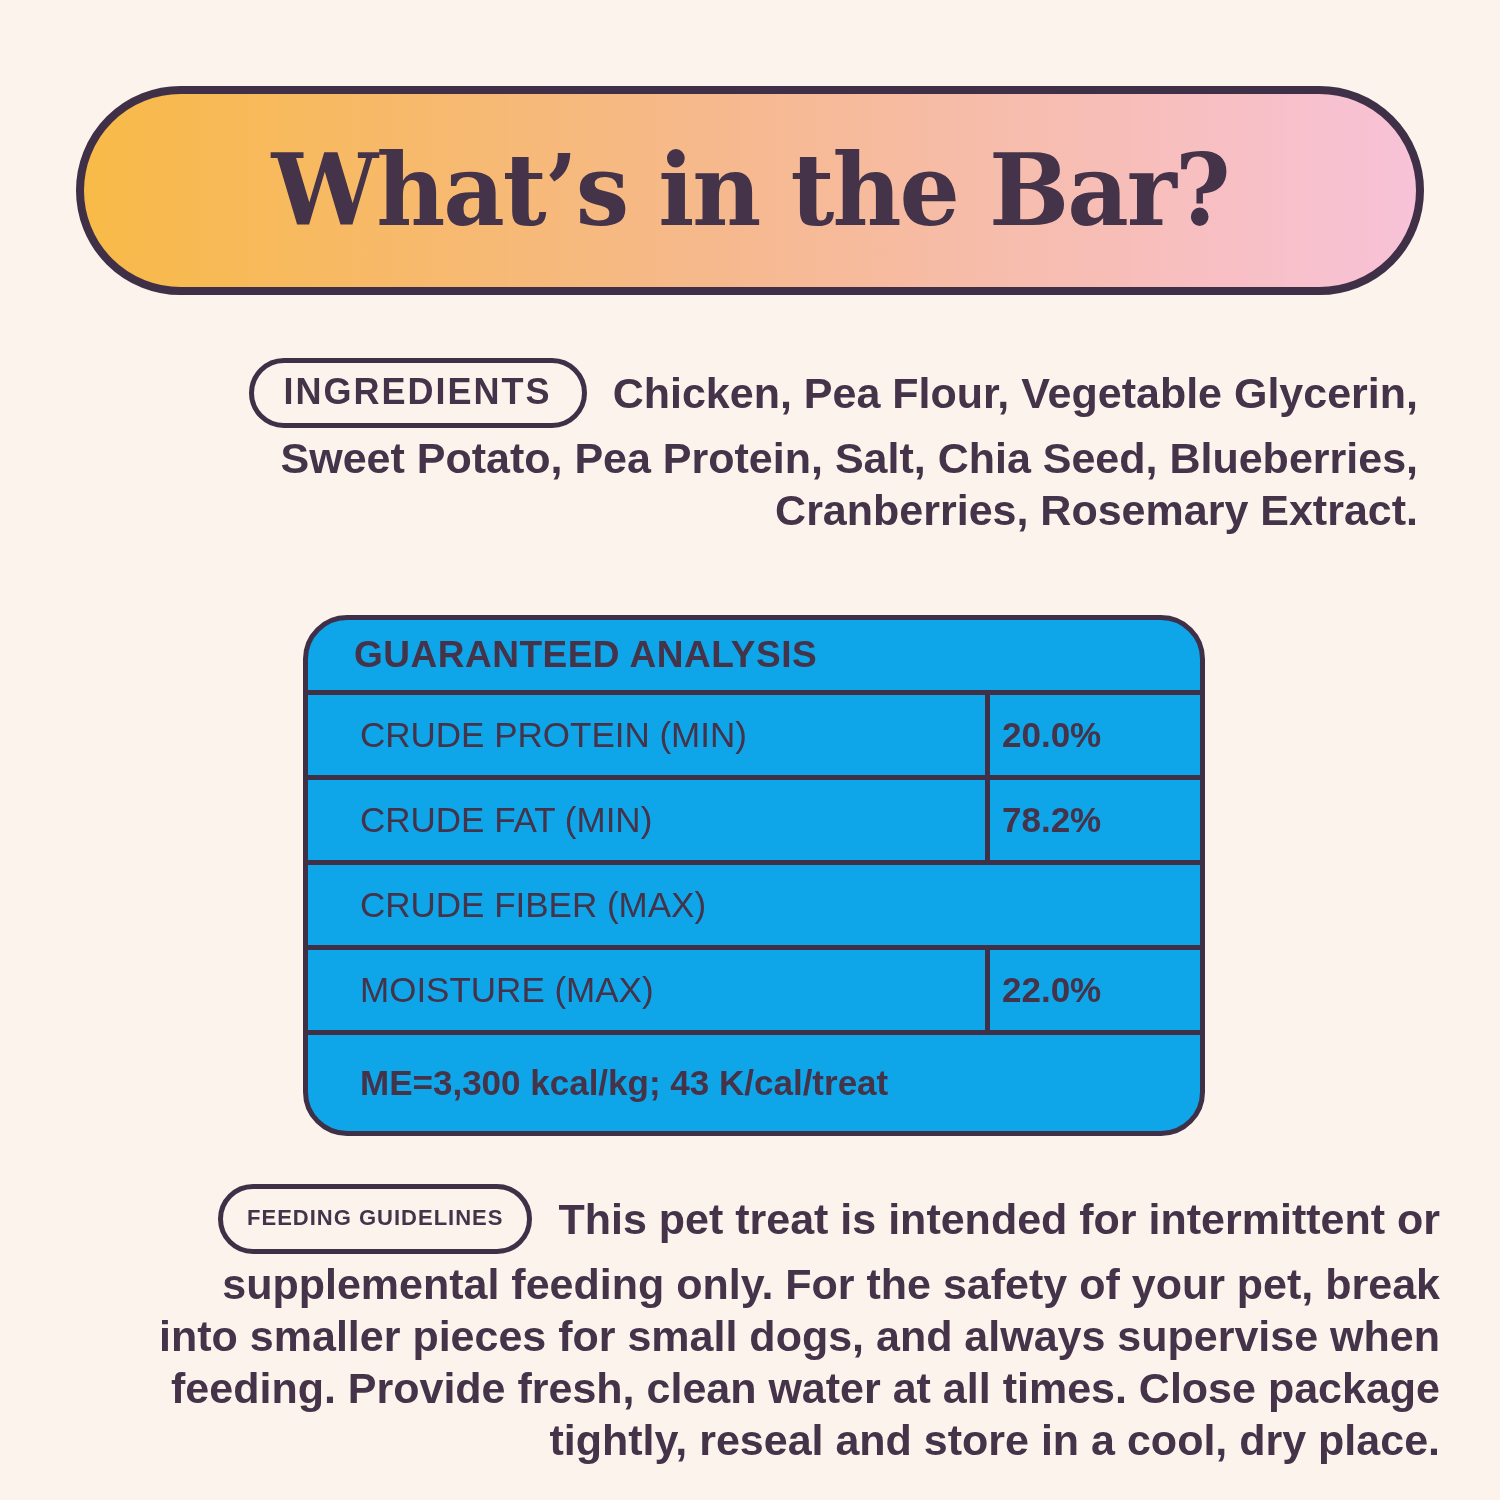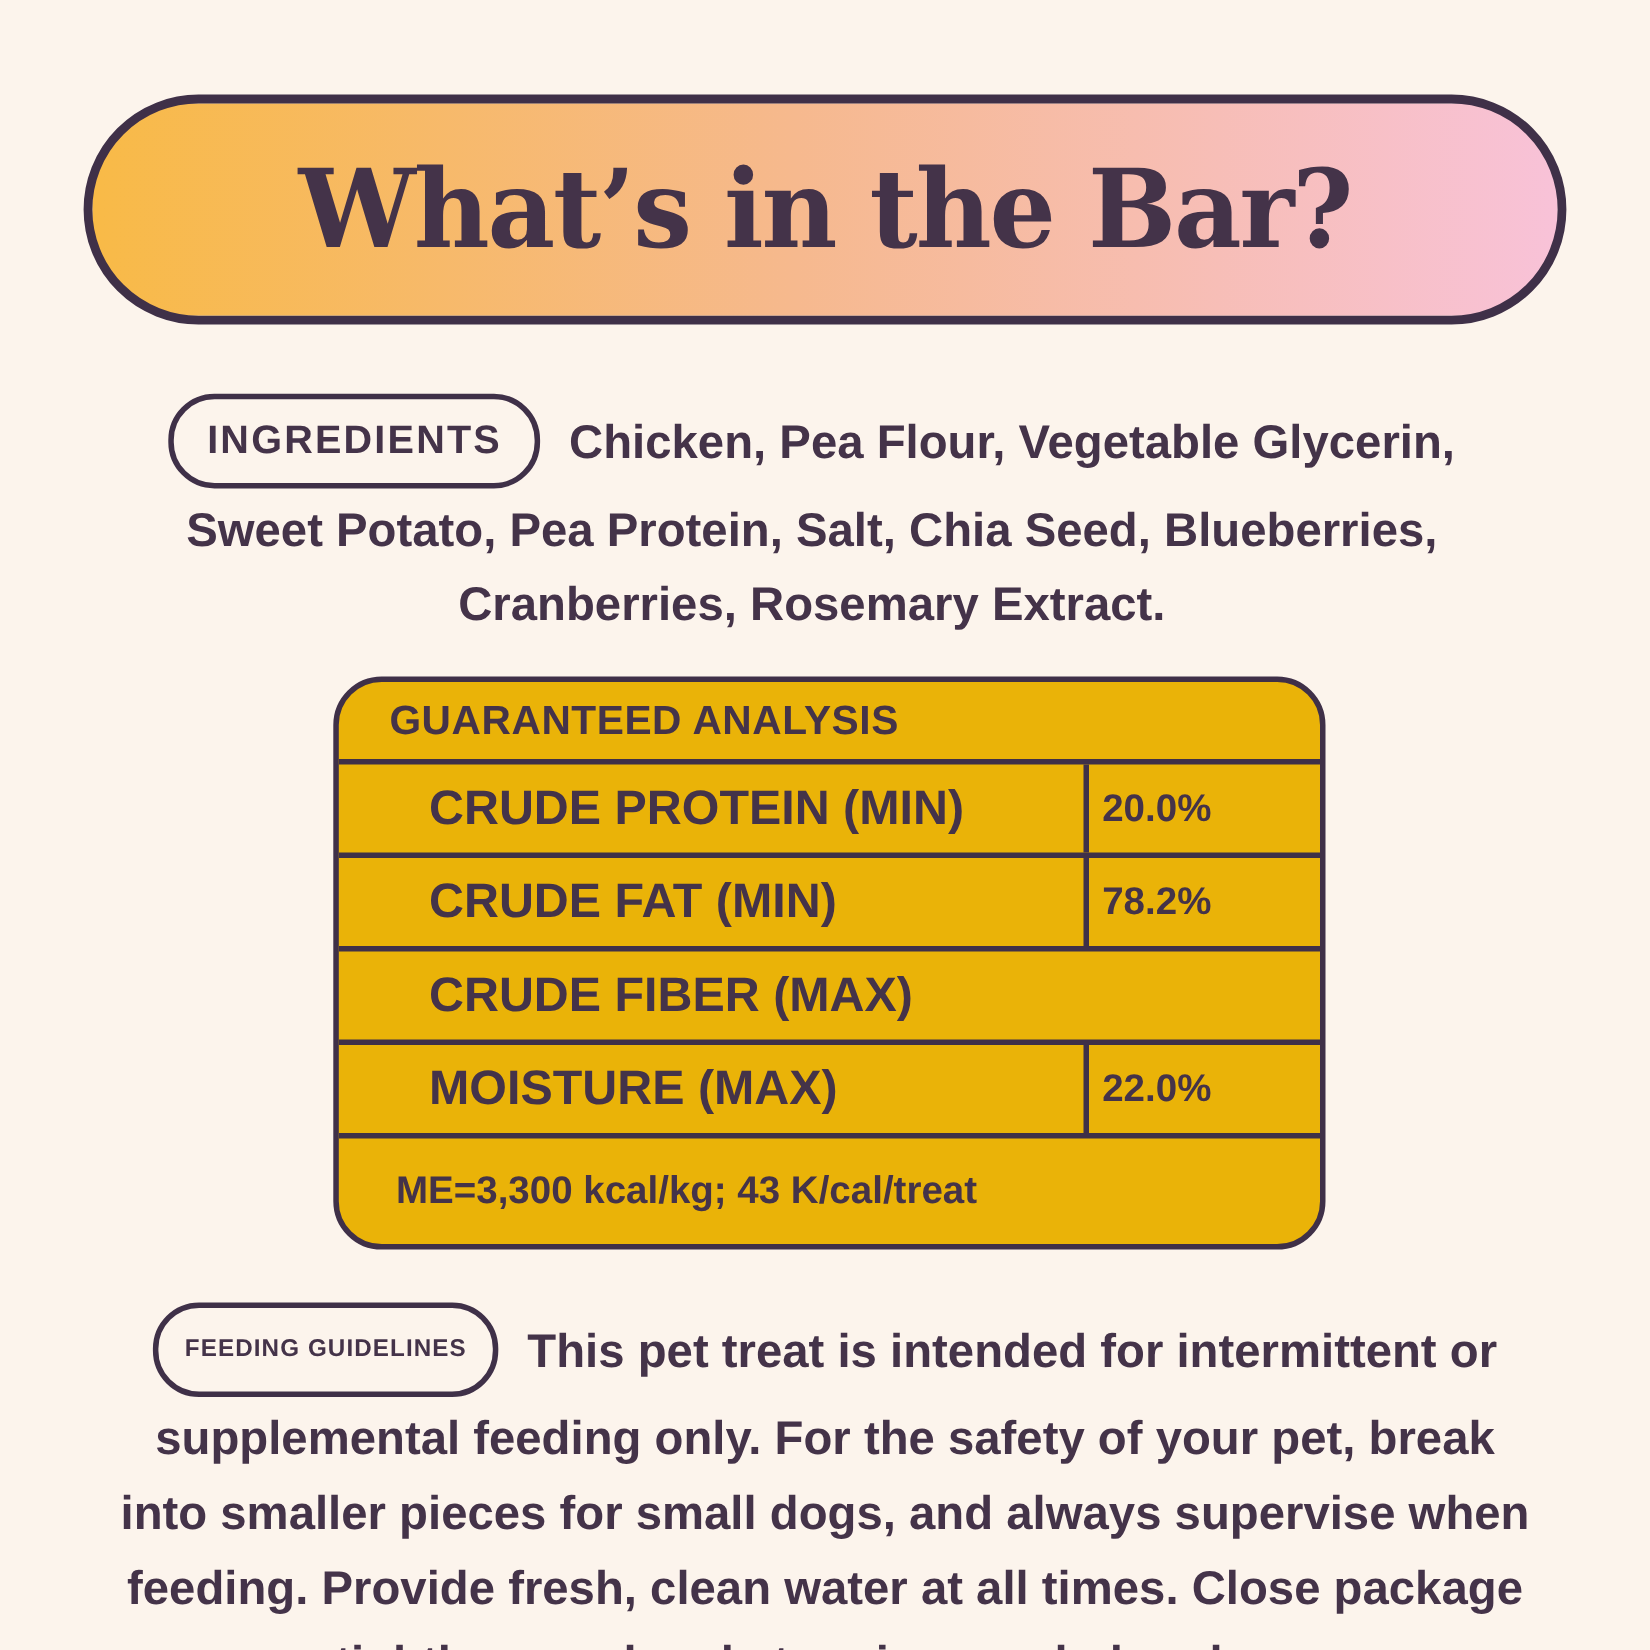--- a/index.html
+++ b/index.html
@@ -20,49 +20,49 @@
     display:flex;align-items:center;justify-content:center;
   }
   .header-title{
     font-family:"DejaVu Serif", serif;font-weight:700;
     font-size:95px;letter-spacing:-2px;color:#443349;
     transform:scaleY(1.04);
   }
 
   
   .para{
-    position:absolute;font-size:43px;line-height:68px;font-weight:600;
-    color:#443349;text-align:center;
+    position:absolute;font-size:43px;line-height:52px;font-weight:600;
+    color:#443349;text-align:right;margin-left:40px;
   }
   .para-ingredients{left:98px;top:362px;width:1280px;}
   .para-feeding{left:100px;top:1188px;width:1300px;}
   .pill{
     display:inline-block;box-sizing:border-box;
     border:5px solid #3f3048;border-radius:42px;
     padding:3px 30px 5px 30px;
     font-size:36px;font-weight:700;letter-spacing:2px;
     vertical-align:middle;margin-right:26px;position:relative;top:-4px;
     white-space:nowrap;
   }
   .para-feeding .pill{font-size:22px;letter-spacing:1px;padding:3px 24px 5px 24px;}
 
   
   .ga-table{
     position:absolute;left:303px;top:615px;width:902px;
     box-sizing:border-box;border:5px solid #3f3048;border-radius:44px;
-    overflow:hidden;background:#eab308;
+    overflow:hidden;background:#0ea5e9;
   }
   .ga-header{
     height:70px;display:flex;align-items:center;
     padding-left:46px;font-size:37px;font-weight:700;letter-spacing:.5px;
   }
   .ga-row{display:flex;border-top:5px solid #3f3048;height:80px;}
   .ga-label{
     flex:0 0 677px;box-sizing:border-box;display:flex;align-items:center;
-    padding-left:82px;font-size:44px;font-weight:700;
+    padding-left:52px;font-size:35px;font-weight:400;
   }
   .ga-value{
     flex:1;border-left:5px solid #3f3048;display:flex;align-items:center;
     padding-left:12px;font-size:35px;font-weight:700;
   }
   .ga-foot{
     border-top:5px solid #3f3048;height:96px;display:flex;align-items:center;
     padding-left:52px;font-size:35px;font-weight:700;
   }
 </style>

